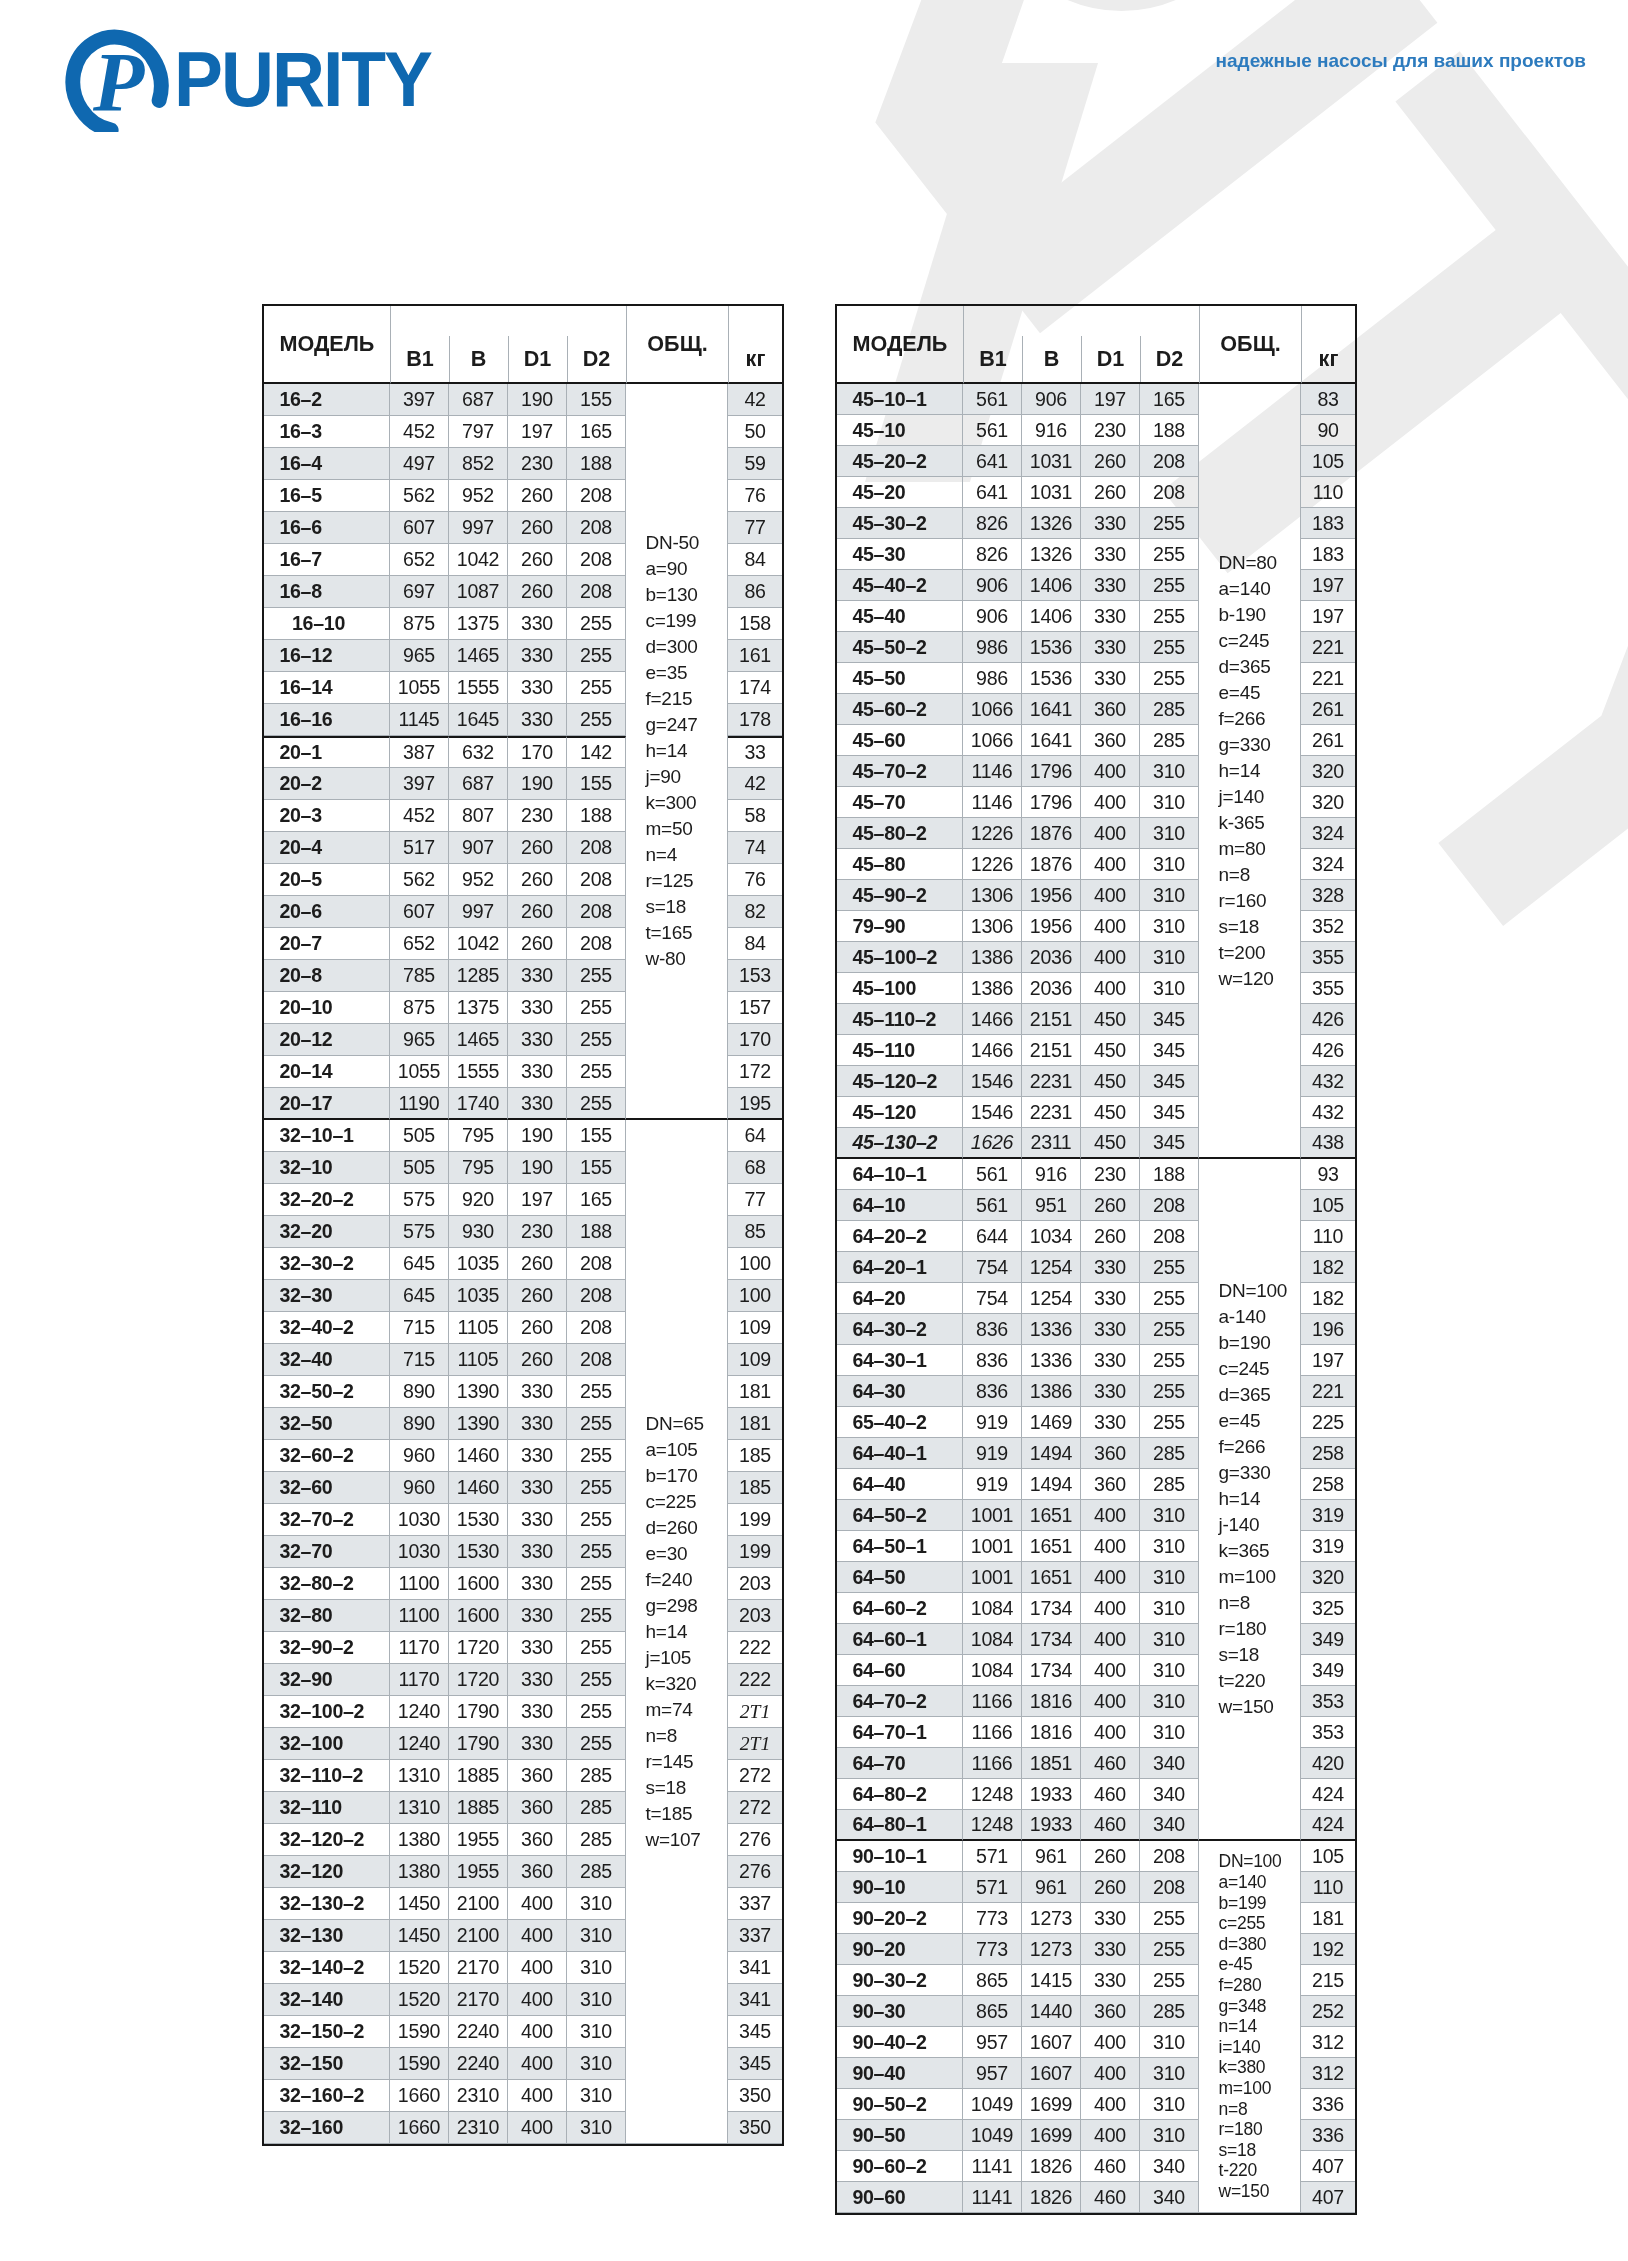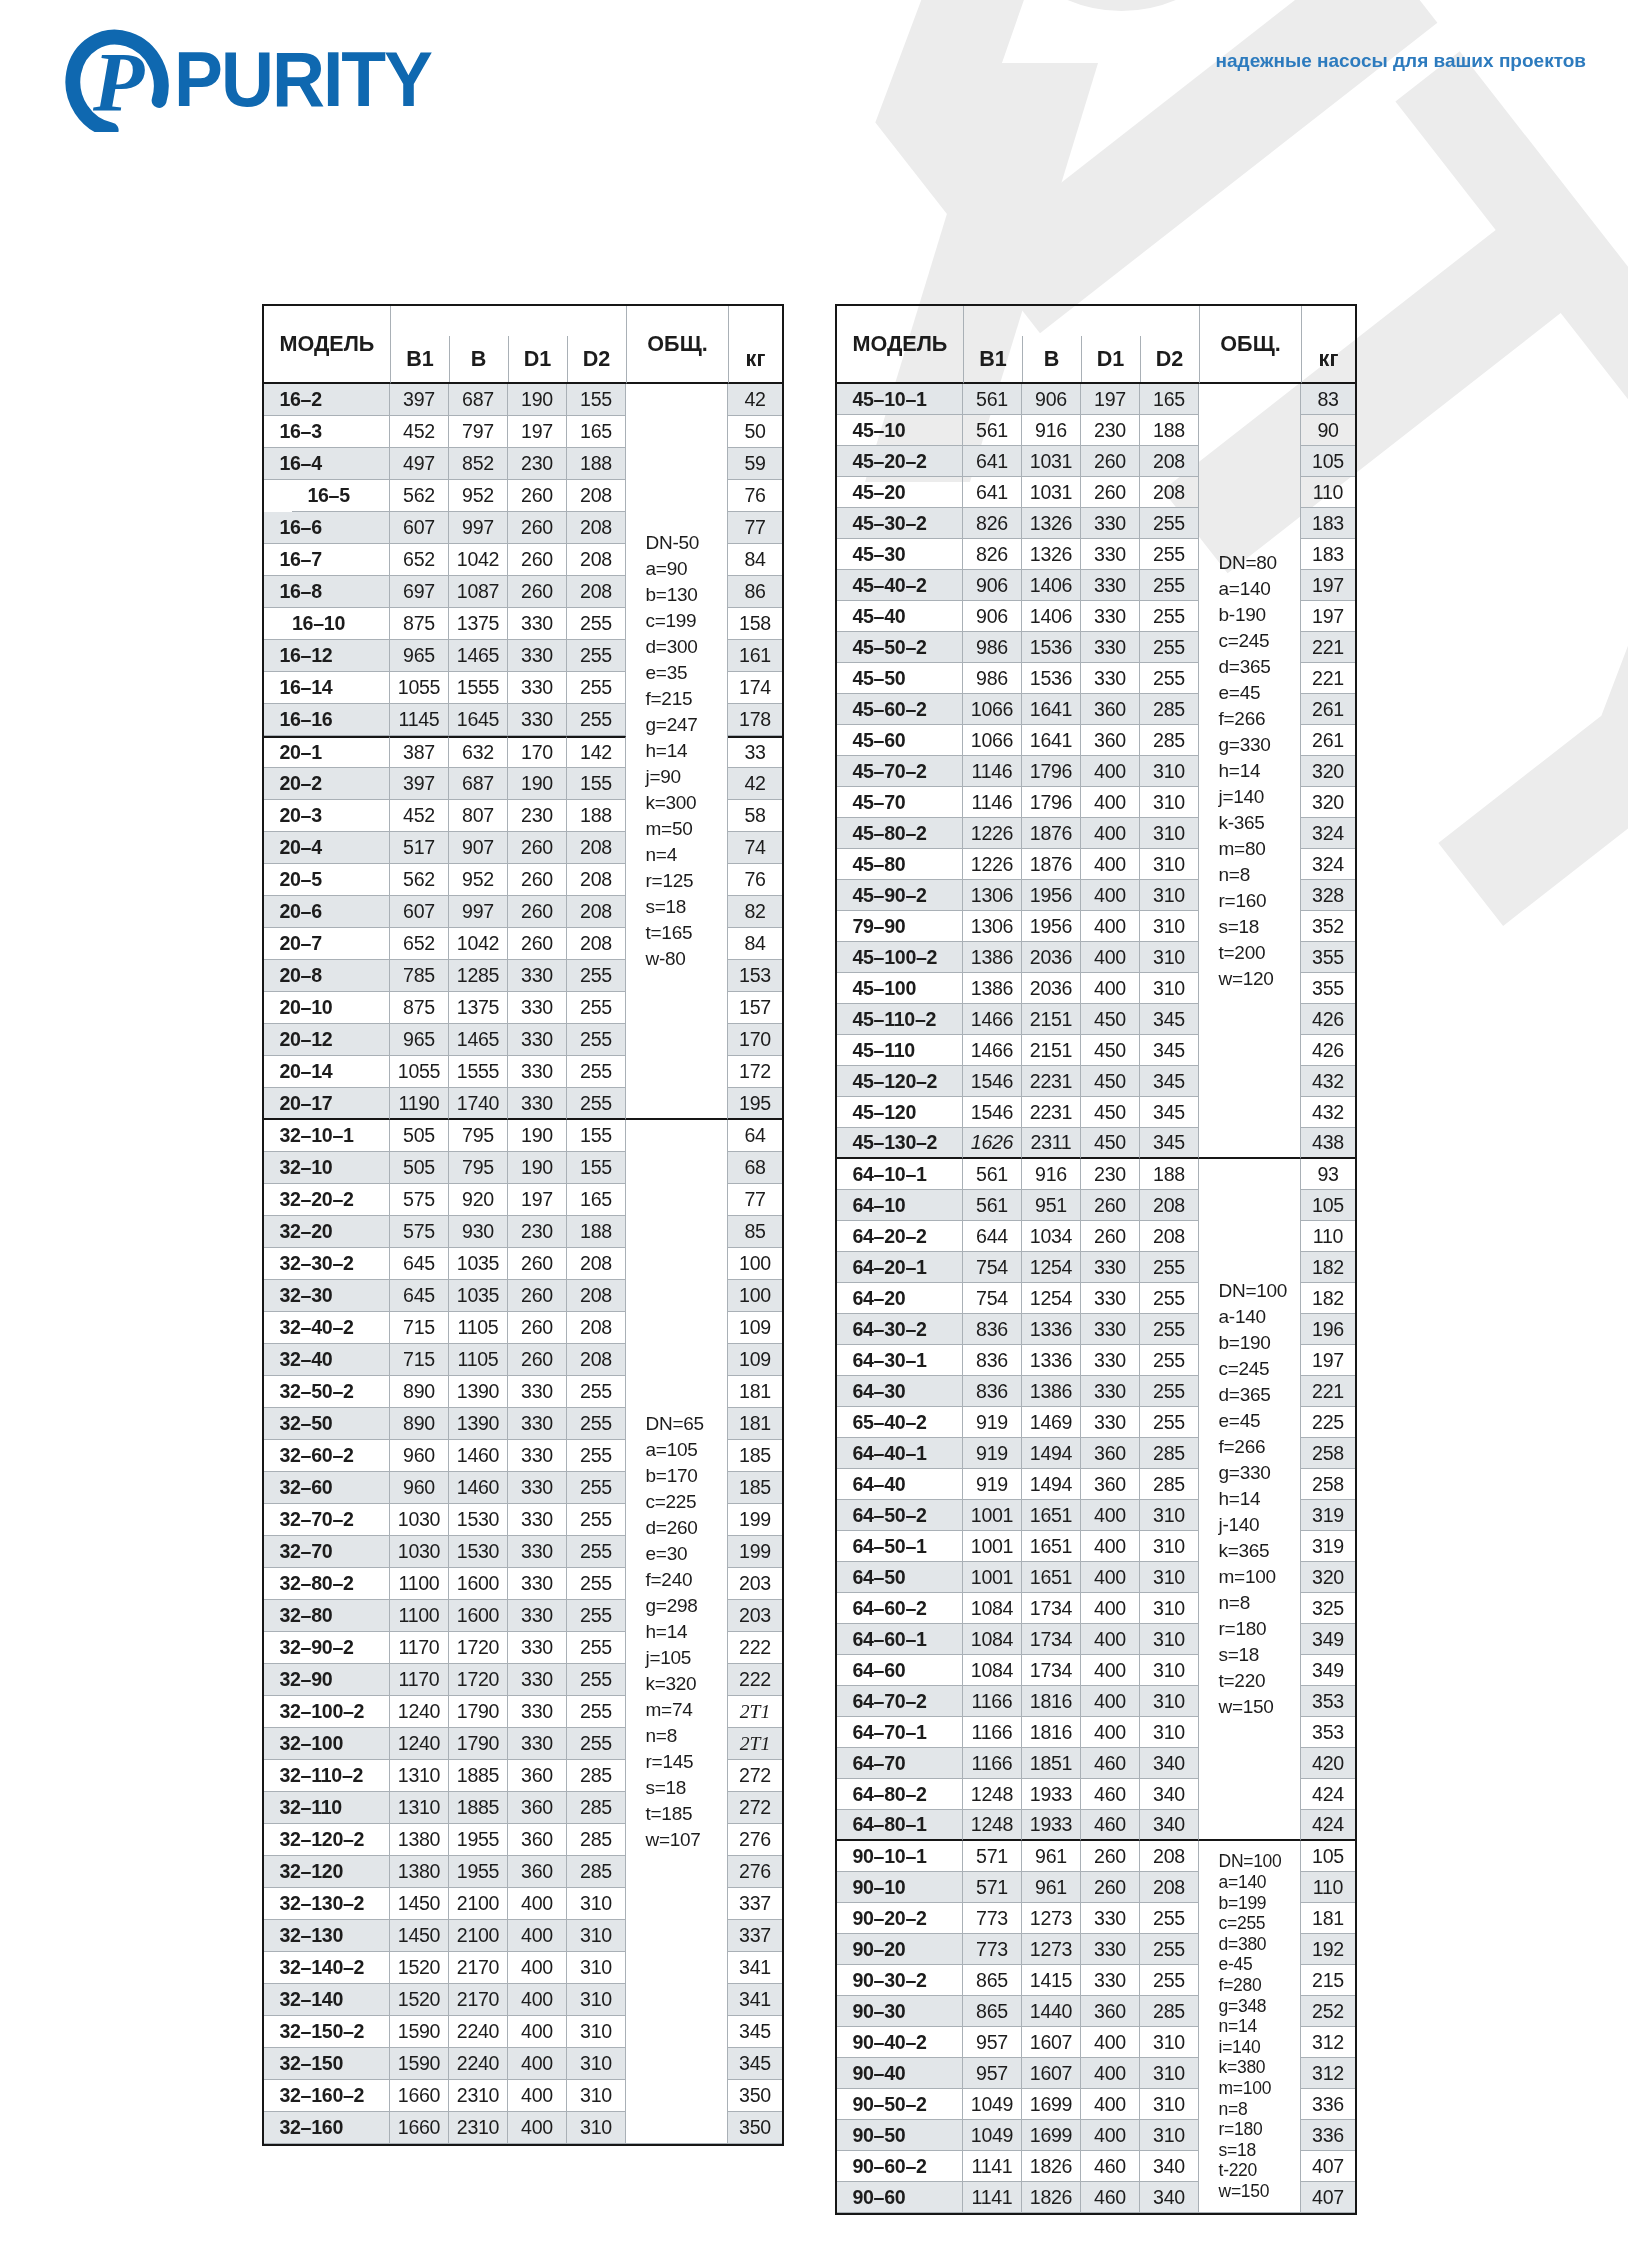--- a/index.html
+++ b/index.html
@@ -138,21 +138,21 @@
       <div class="cell stripe-w" style="grid-area: 3 / 3;">797</div>
       <div class="cell stripe-w" style="grid-area: 3 / 4;">197</div>
       <div class="cell stripe-w" style="grid-area: 3 / 5;">165</div>
       <div class="cell last-col stripe-w" style="grid-area: 3 / 7;">50</div>
       <div class="cell stripe-g model-cell" style="grid-area: 4 / 1;">16–4</div>
       <div class="cell stripe-g" style="grid-area: 4 / 2;">497</div>
       <div class="cell stripe-g" style="grid-area: 4 / 3;">852</div>
       <div class="cell stripe-g" style="grid-area: 4 / 4;">230</div>
       <div class="cell stripe-g" style="grid-area: 4 / 5;">188</div>
       <div class="cell last-col stripe-g" style="grid-area: 4 / 7;">59</div>
-      <div class="cell stripe-w model-cell" style="grid-area: 5 / 1; margin-left: 28px;">16–5</div>
+      <div class="cell stripe-w model-cell" style="grid-area: 5 / 1;">16–5</div>
       <div class="cell stripe-w" style="grid-area: 5 / 2;">562</div>
       <div class="cell stripe-w" style="grid-area: 5 / 3;">952</div>
       <div class="cell stripe-w" style="grid-area: 5 / 4;">260</div>
       <div class="cell stripe-w" style="grid-area: 5 / 5;">208</div>
       <div class="cell last-col stripe-w" style="grid-area: 5 / 7;">76</div>
       <div class="cell stripe-g model-cell" style="grid-area: 6 / 1;">16–6</div>
       <div class="cell stripe-g" style="grid-area: 6 / 2;">607</div>
       <div class="cell stripe-g" style="grid-area: 6 / 3;">997</div>
       <div class="cell stripe-g" style="grid-area: 6 / 4;">260</div>
       <div class="cell stripe-g" style="grid-area: 6 / 5;">208</div>
@@ -641,21 +641,21 @@
       <div class="cell stripe-g" style="grid-area: 24 / 3;">2231</div>
       <div class="cell stripe-g" style="grid-area: 24 / 4;">450</div>
       <div class="cell stripe-g" style="grid-area: 24 / 5;">345</div>
       <div class="cell last-col stripe-g" style="grid-area: 24 / 7;">432</div>
       <div class="cell stripe-w model-cell" style="grid-area: 25 / 1;">45–120</div>
       <div class="cell stripe-w" style="grid-area: 25 / 2;">1546</div>
       <div class="cell stripe-w" style="grid-area: 25 / 3;">2231</div>
       <div class="cell stripe-w" style="grid-area: 25 / 4;">450</div>
       <div class="cell stripe-w" style="grid-area: 25 / 5;">345</div>
       <div class="cell last-col stripe-w" style="grid-area: 25 / 7;">432</div>
-      <div class="cell stripe-g model-cell group-end" style="grid-area: 26 / 1;">45–130–2</div>
+      <div class="cell stripe-g model-cell group-end" style="grid-area: 26 / 1; font-style: italic;">45–130–2</div>
       <div class="cell stripe-g group-end" style="grid-area: 26 / 2; font-style: italic;">1626</div>
       <div class="cell stripe-g group-end" style="grid-area: 26 / 3;">2311</div>
       <div class="cell stripe-g group-end" style="grid-area: 26 / 4;">450</div>
       <div class="cell stripe-g group-end" style="grid-area: 26 / 5;">345</div>
       <div class="cell last-col stripe-g group-end" style="grid-area: 26 / 7;">438</div>
       <div class="notes-cell group-end" style="grid-area: 2 / 6 / span 25;">
         <div>DN=80</div>
         <div>a=140</div>
         <div>b-190</div>
         <div>c=245</div>

